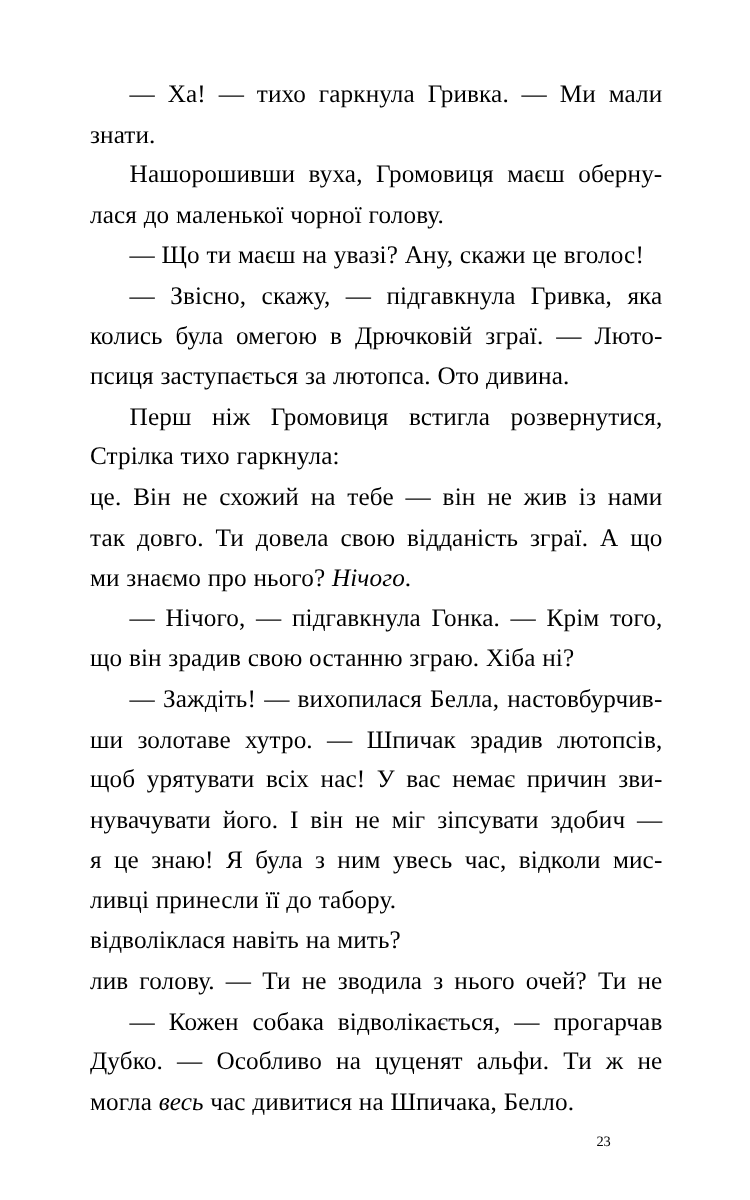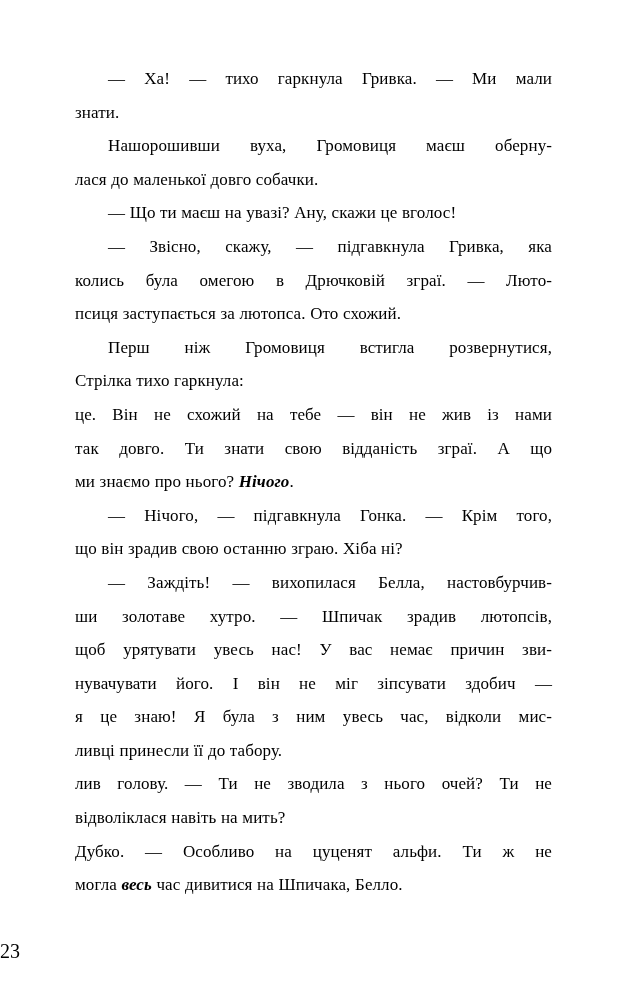--- a/index.html
+++ b/index.html
@@ -20,21 +20,21 @@
     position: absolute;
     left: 75px;
     top: 62px;
     width: 477px;
   }
   p.para {
     margin: 0;
     padding: 0;
     text-indent: 33px;
     text-align: justify;
-    font-size: 17px;
+    font-size: 21px;
     line-height: 33.6px;
     letter-spacing: 0.1px;
     word-spacing: 0.2px;
     -webkit-hyphens: none;
     hyphens: none;
   }
   
   .ln {
     display: block;
     text-align: justify;
@@ -44,92 +44,92 @@
   }
   .ln.first {
     text-indent: 33px;
   }
   .ln.endline {
     text-align-last: left;
     white-space: normal;
   }
   .ln i, .ln em {
     font-style: italic;
-    font-weight: bold;
   }
   .folio {
     position: absolute;
     left: 0;
     top: 938px;
     width: 509px;
-    text-align: left;
-    font-size: 20px;
+    text-align: right;
+    font-size: 12px;
     line-height: 26px;
     font-family: "Liberation Serif", "DejaVu Serif", serif;
     color: #000000;
   }
 </style>
 </head>
 <body>
 
 <div class="page">
 
   <div class="text-block">
 
     <p class="para">
       <span class="ln first">— Ха! — тихо гаркнула Гривка. — Ми мали</span>
       <span class="ln endline">знати.</span>
     </p>
 
     <p class="para">
       <span class="ln first">Нашорошивши вуха, Громовиця маєш оберну-</span>
-      <span class="ln endline">лася до маленької довго собачки.</span>
+      <span class="ln endline">лася до маленької чорної голову.</span>
     </p>
 
     <p class="para">
       <span class="ln first endline">— Що ти маєш на увазі? Ану, скажи це вголос!</span>
     </p>
 
     <p class="para">
       <span class="ln first">— Звісно, скажу, — підгавкнула Гривка, яка</span>
       <span class="ln">колись була омегою в Дрючковій зграї. — Люто-</span>
-      <span class="ln endline">псиця заступається за лютопса. Ото схожий.</span>
+      <span class="ln endline">псиця заступається за лютопса. Ото дивина.</span>
     </p>
 
     <p class="para">
       <span class="ln first">Перш ніж Громовиця встигла розвернутися,</span>
       <span class="ln endline">Стрілка тихо гаркнула:</span>
     </p>
 
     <p class="para">
       <span class="ln">це. Він не схожий на тебе — він не жив із нами</span>
-      <span class="ln">так довго. Ти знати свою відданість зграї. А що</span>
+      <span class="ln">так довго. Ти довела свою відданість зграї. А що</span>
       <span class="ln endline">ми знаємо про нього? <i>Нічого</i>.</span>
     </p>
 
     <p class="para">
       <span class="ln first">— Нічого, — підгавкнула Гонка. — Крім того,</span>
       <span class="ln endline">що він зрадив свою останню зграю. Хіба ні?</span>
     </p>
 
     <p class="para">
       <span class="ln first">— Заждіть! — вихопилася Белла, настовбурчив-</span>
       <span class="ln">ши золотаве хутро. — Шпичак зрадив лютопсів,</span>
-      <span class="ln">щоб урятувати увесь нас! У вас немає причин зви-</span>
+      <span class="ln">щоб урятувати всіх нас! У вас немає причин зви-</span>
       <span class="ln">нувачувати його. І він не міг зіпсувати здобич —</span>
       <span class="ln">я це знаю! Я була з ним увесь час, відколи мис-</span>
       <span class="ln endline">ливці принесли її до табору.</span>
     </p>
 
     <p class="para">
+      <span class="ln endline">відволіклася навіть на мить?</span>
       <span class="ln">лив голову. — Ти не зводила з нього очей? Ти не</span>
-      <span class="ln endline">відволіклася навіть на мить?</span>
     </p>
 
     <p class="para">
+      <span class="ln first">— Кожен собака відволікається, — прогарчав</span>
       <span class="ln">Дубко. — Особливо на цуценят альфи. Ти ж не</span>
       <span class="ln endline">могла <i>весь</i> час дивитися на Шпичака, Белло.</span>
     </p>
 
   </div>
 
   <div class="folio">23</div>
 
 </div>
 

